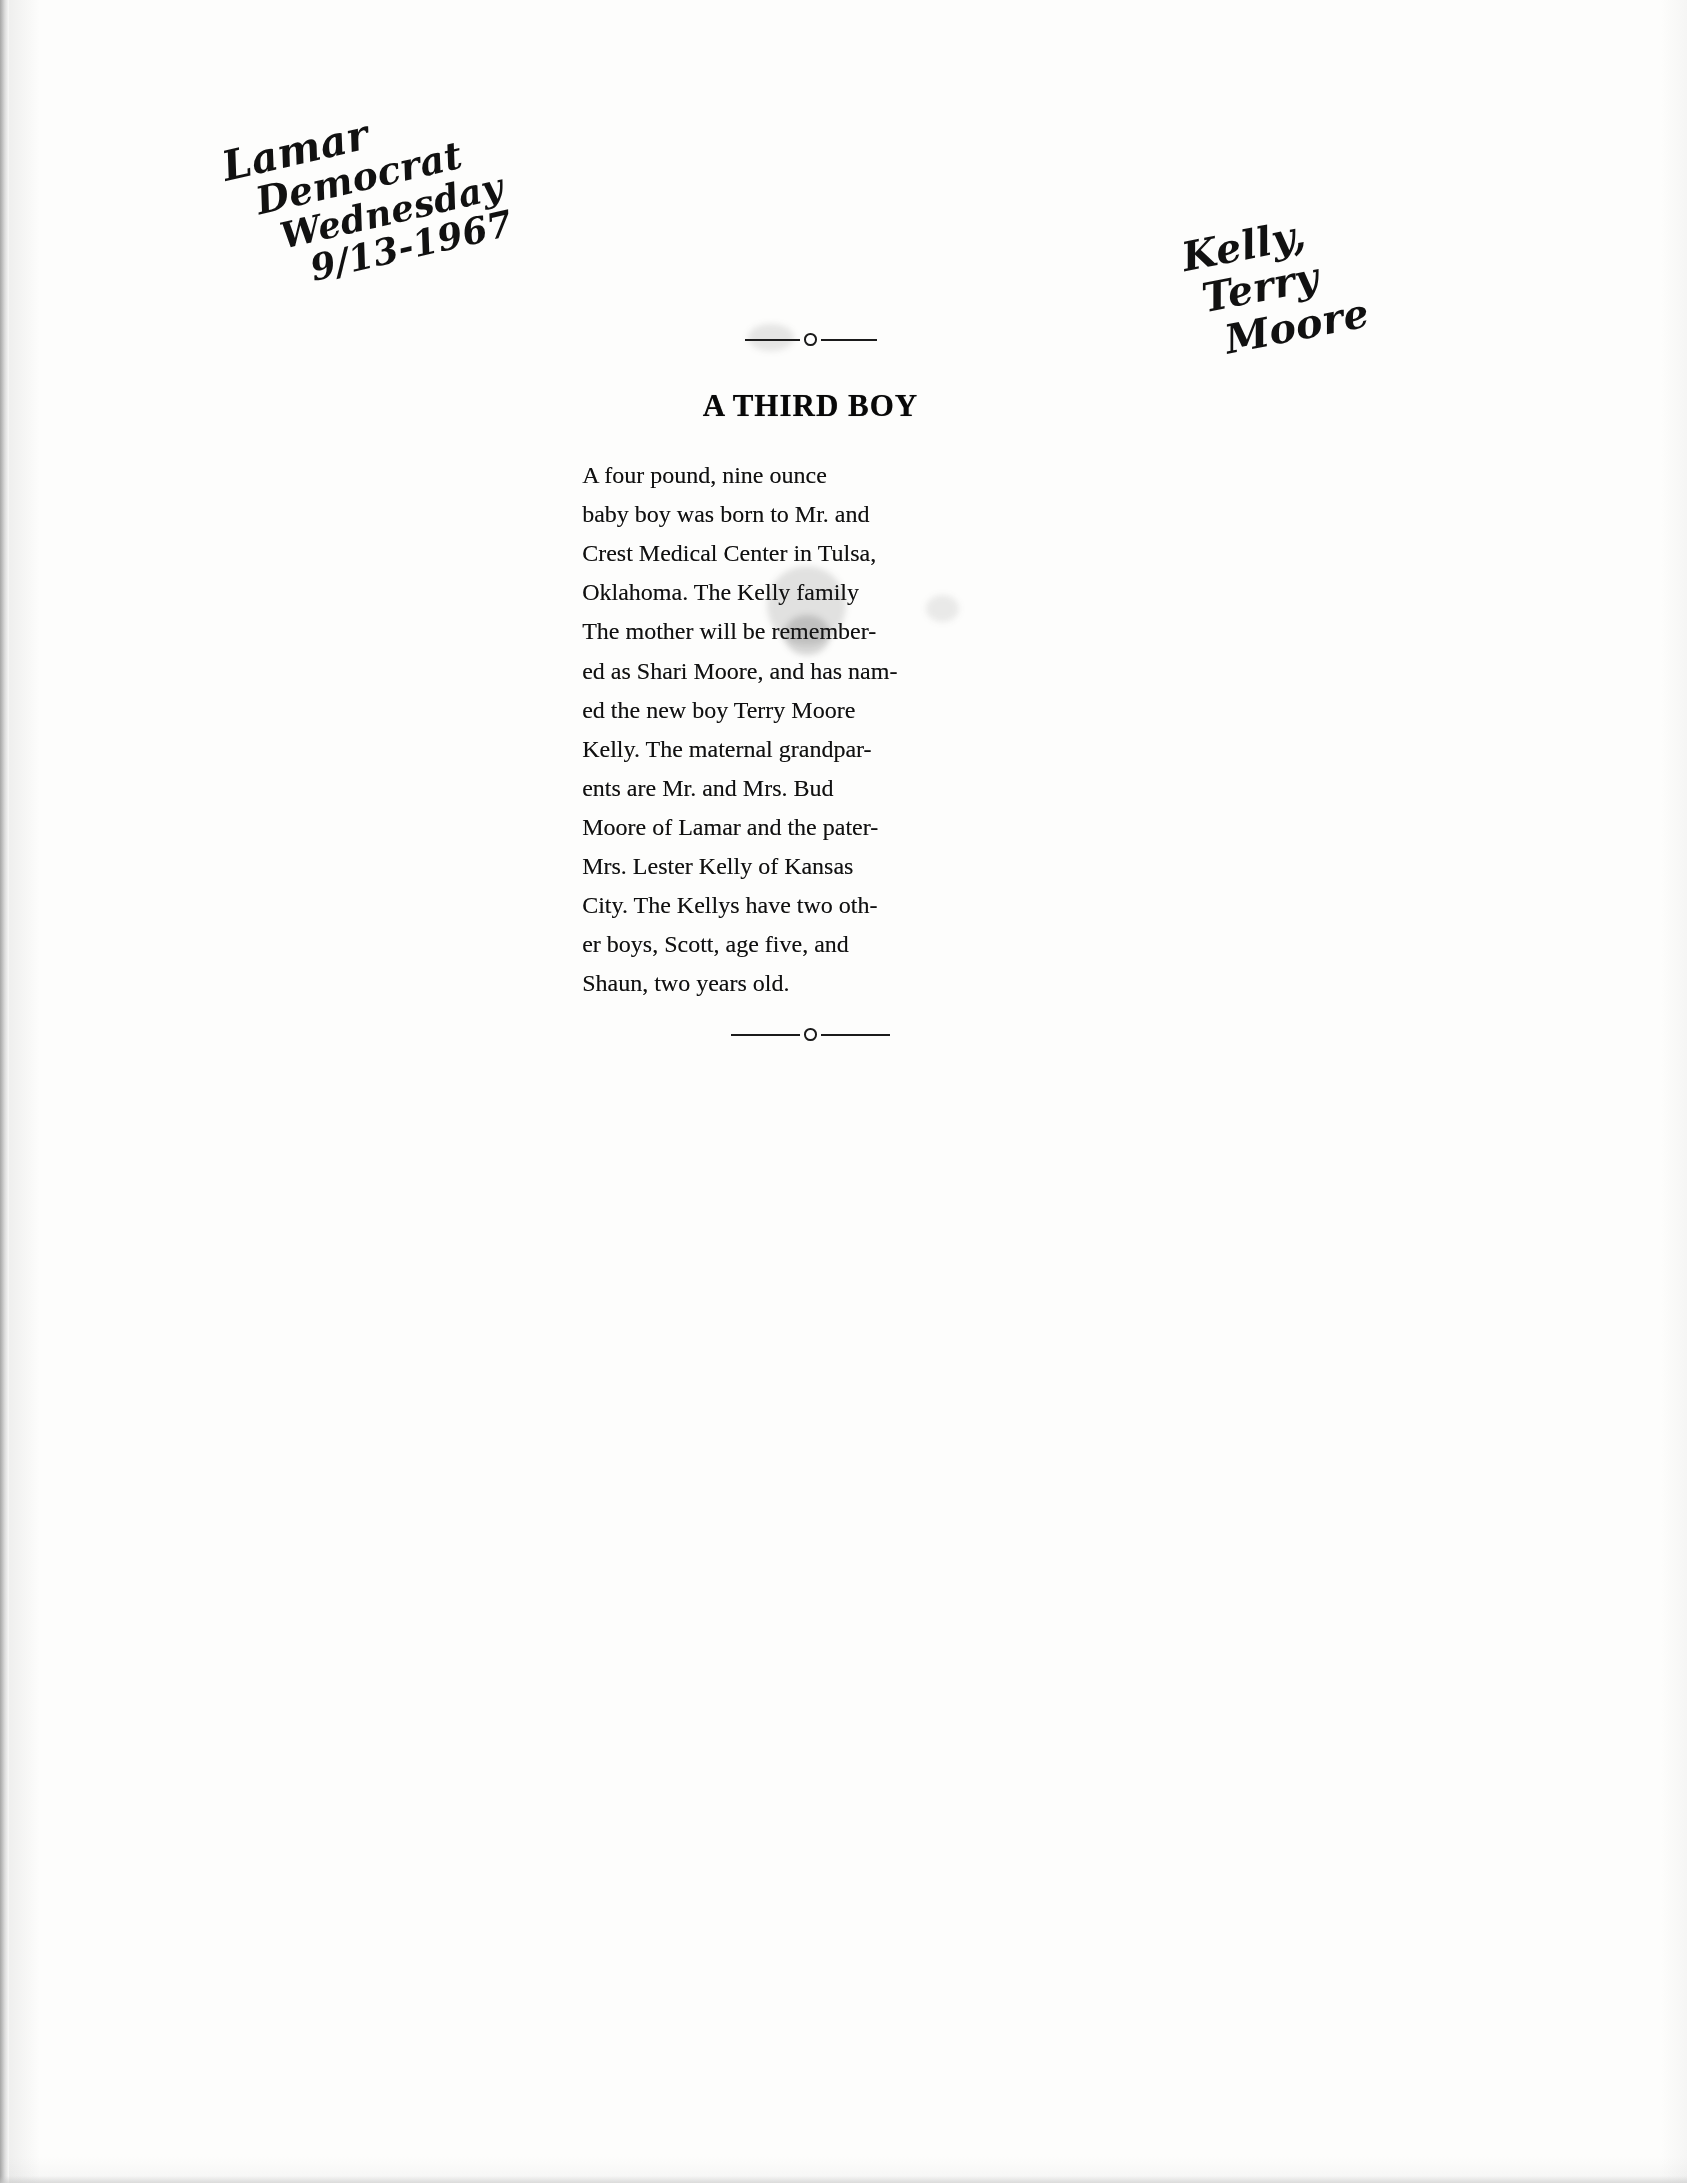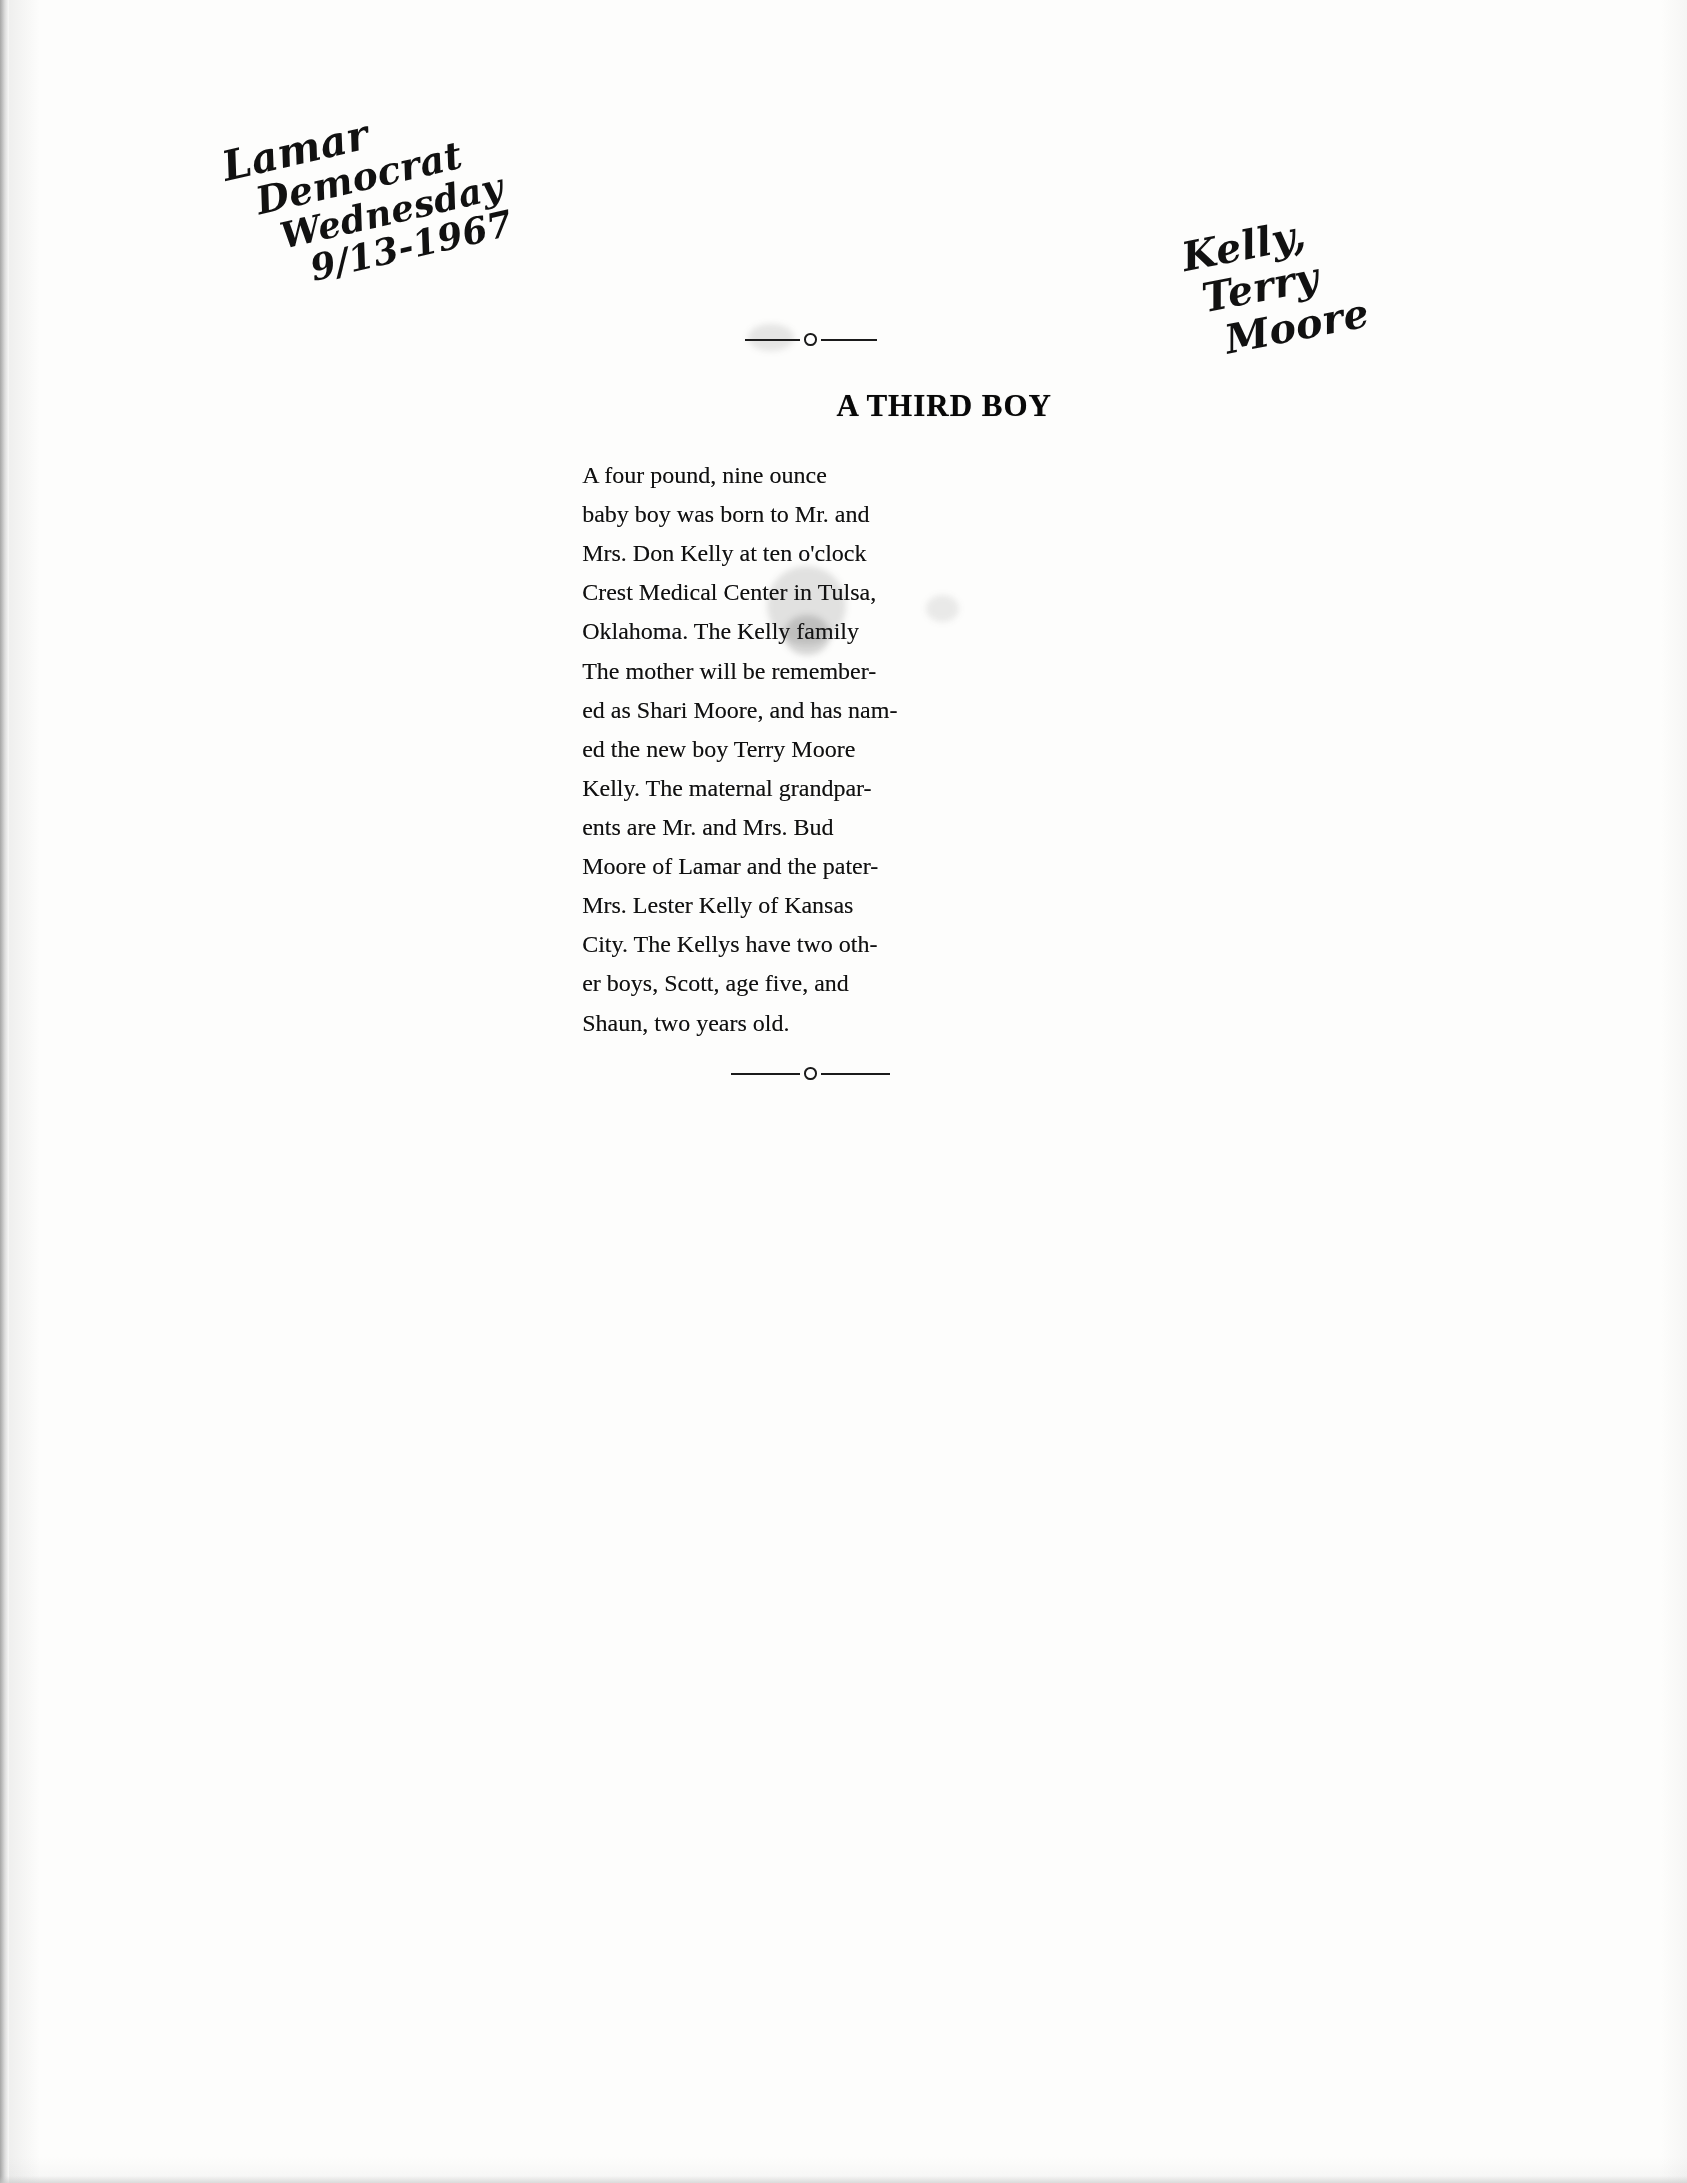--- a/index.html
+++ b/index.html
@@ -105,21 +105,21 @@
     border: 2px solid #1b1b1b;
     border-radius: 50%;
     margin: 0 4.6px;
     background: #ffffff;
   }
 
   #rule-top { width: 132px; margin-top: 0; }
   #rule-bottom { width: 159px; margin-top: 22.5px; }
 
   #headline {
-    text-align: right;
+    text-align: center;
     font-family: "Liberation Serif", serif;
     font-weight: bold;
     font-size: 31px;
     letter-spacing: 1px;
     margin-top: 40px;
     margin-bottom: 32px;
     color: #080808;
     text-shadow: 0 0 0.7px rgba(0,0,0,0.55);
   }
 
@@ -175,21 +175,20 @@
       <div class="bar"></div>
       <div class="dot"></div>
       <div class="bar"></div>
     </div>
 
     <div id="headline">A THIRD BOY</div>
 
     <div id="body-col">
       <div class="bline">A  four  pound,   nine    ounce</div>
       <div class="bline">baby boy was born to Mr. and</div>
-      <div class="bline">Mrs. Don Kelly at ten o'clock</div>
       <div class="bline">Crest Medical Center in Tulsa,</div>
       <div class="bline">Oklahoma.  The  Kelly  family</div>
       <div class="bline">The mother will be remember-</div>
       <div class="bline">ed as Shari Moore, and has nam-</div>
       <div class="bline">ed  the  new  boy Terry  Moore</div>
       <div class="bline">Kelly. The maternal grandpar-</div>
       <div class="bline">ents  are  Mr.  and  Mrs.   Bud</div>
       <div class="bline">Moore of Lamar and the pater-</div>
       <div class="bline">Mrs.  Lester  Kelly  of  Kansas</div>
       <div class="bline">City. The Kellys have two oth-</div>

